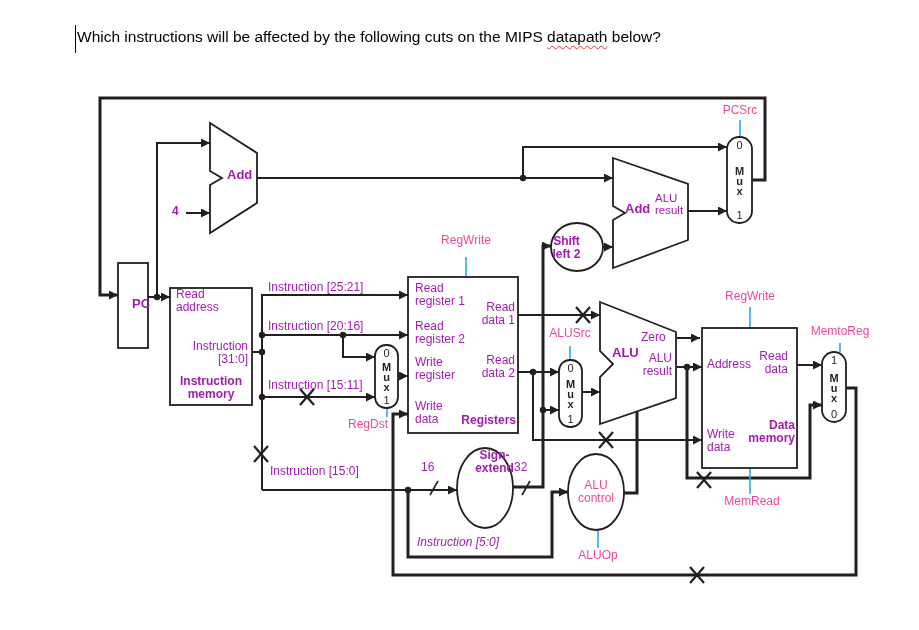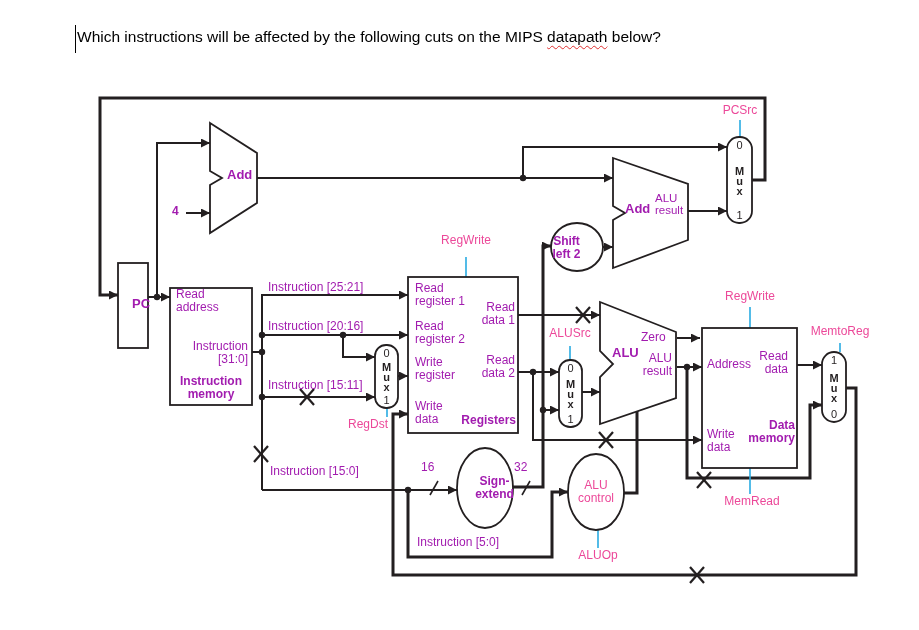--- a/index.html
+++ b/index.html
@@ -187,33 +187,33 @@
   <div class="lbl sm" style="left:655px;top:193px;">ALU
 result</div>
 
   <div class="lbl" style="left:641px;top:331px;">Zero</div>
   <div class="lbl b" style="left:612px;top:347px;font-size:13px;">ALU</div>
   <div class="lbl rt" style="left:634px;top:352px;width:38px;">ALU
 result</div>
 
   <div class="lbl b ctr" style="left:552px;top:235px;width:29px;">Shift
 left 2</div>
-  <div class="lbl b ctr" style="left:457px;top:475px;width:75px;">Sign-
+  <div class="lbl b ctr" style="left:457px;top:449px;width:75px;">Sign-
 extend</div>
   <div class="lbl ctl ctr" style="left:568px;top:479px;width:56px;">ALU
 control</div>
 
   <div class="lbl" style="left:421px;top:461px;">16</div>
   <div class="lbl" style="left:514px;top:461px;">32</div>
 
   <div class="lbl" style="left:268px;top:281px;">Instruction [25:21]</div>
   <div class="lbl" style="left:268px;top:320px;">Instruction [20:16]</div>
   <div class="lbl" style="left:268px;top:379px;">Instruction [15:11]</div>
   <div class="lbl" style="left:270px;top:465px;">Instruction [15:0]</div>
-  <div class="lbl" style="left:417px;top:536px;">Instruction [5:0]</div>
+  <div class="lbl" style="left:417px;top:536px;font-style:italic;">Instruction [5:0]</div>
 
   <div class="lbl ctl ctr" style="left:716px;top:104px;width:48px;">PCSrc</div>
   <div class="lbl ctl ctr" style="left:436px;top:234px;width:60px;">RegWrite</div>
   <div class="lbl ctl ctr" style="left:544px;top:327px;width:52px;">ALUSrc</div>
   <div class="lbl ctl ctr" style="left:344px;top:418px;width:48px;">RegDst</div>
   <div class="lbl ctl ctr" style="left:718px;top:290px;width:64px;">RegWrite</div>
   <div class="lbl ctl ctr" style="left:806px;top:325px;width:68px;">MemtoReg</div>
   <div class="lbl ctl ctr" style="left:720px;top:495px;width:64px;">MemRead</div>
   <div class="lbl ctl ctr" style="left:574px;top:549px;width:48px;">ALUOp</div>
 

